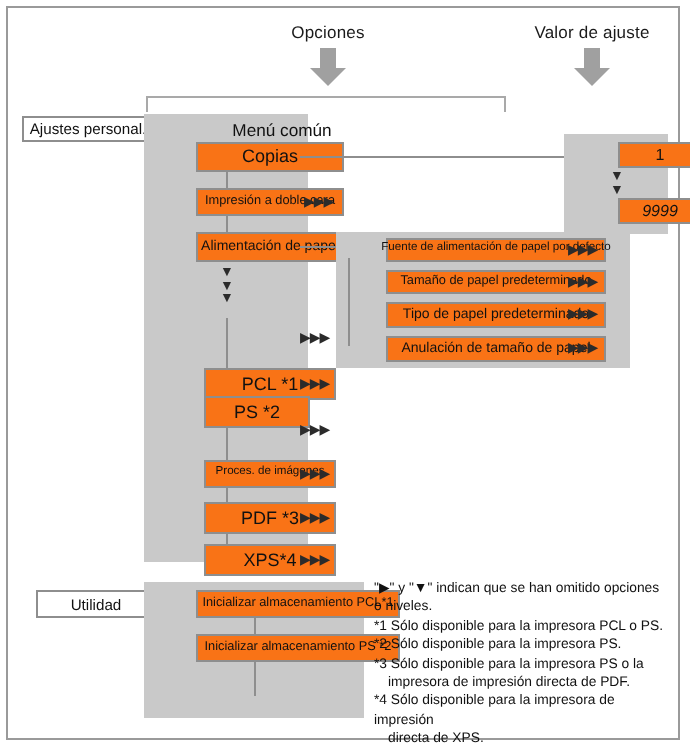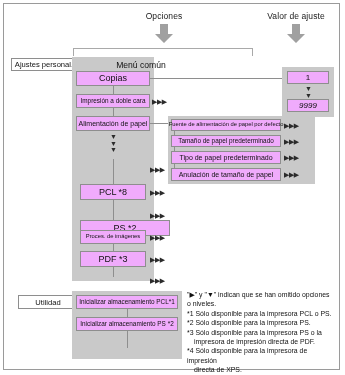--- a/index.html
+++ b/index.html
@@ -41,24 +41,25 @@
   
   .callout{
     border:1px solid #8e8e8e;background:#ffffff;
     font-size:7.6px;text-align:center;
     display:flex;align-items:center;justify-content:center;
     white-space:nowrap;color:#111;
   }
 
   
   .box{
-    border:1px solid #8e8e8e;background:#f0abfc;
+    border:1px solid #8e8e8e;background:#f97316;
     display:flex;align-items:center;justify-content:center;
     text-align:center;color:#111;white-space:nowrap;
     line-height:1;
+    margin-left:22px;
   }
   .box.t9{font-size:9px;}
   .box.t8{font-size:8px;}
   .box.t7{font-size:7px;}
   .box.t6{font-size:5.8px;}
   .box.t65{font-size:6.4px;}
 
   
   .grouphdr{
     font-size:8.6px;text-align:center;color:#111;white-space:nowrap;margin-left:28px;
@@ -127,32 +128,33 @@
   <div class="abs hline" style="left:146px;top:119px;width:22px;"></div>
 
   <div class="abs tridown" style="left:103px;top:130px;width:13px;">
     <span>▼</span>
     <span>▼</span>
     <span>▼</span>
   </div>
 
   <div class="abs tri3" style="left:146px;top:162px;">▶▶▶</div>
 
-  <div class="abs box t9" style="left:76px;top:180px;width:66px;height:16px;">PCL *8</div>
+  <div class="abs box t9" style="left:76px;top:180px;width:66px;height:16px;">PCL *1</div>
   <div class="abs tri3" style="left:146px;top:185px;">▶▶▶</div>
 
-  <div class="abs box t9" style="left:76px;top:216px;width:90px;height:16px;">PS *2</div>
+  <div class="abs box t9" style="left:76px;top:194px;width:53px;height:16px;">PS *2</div>
   <div class="abs tri3" style="left:146px;top:208px;">▶▶▶</div>
 
   <div class="abs box t6" style="left:76px;top:226px;width:66px;height:14px;">Proces. de imágenes</div>
   <div class="abs tri3" style="left:146px;top:230px;">▶▶▶</div>
 
   <div class="abs box t9" style="left:76px;top:247px;width:66px;height:16px;">PDF *3</div>
   <div class="abs tri3" style="left:146px;top:252px;">▶▶▶</div>
 
+  <div class="abs box t9" style="left:76px;top:268px;width:66px;height:16px;">XPS*4</div>
   <div class="abs tri3" style="left:146px;top:273px;">▶▶▶</div>
 
   <div class="abs panel" style="left:164px;top:112px;width:147px;height:68px;"></div>
   <div class="abs vline" style="left:170px;top:125px;height:44px;"></div>
 
   <div class="abs box t6" style="left:167px;top:115px;width:110px;height:12px;">Fuente de alimentación de papel por defecto</div>
   <div class="abs tri3" style="left:280px;top:118px;">▶▶▶</div>
 
   <div class="abs box t65" style="left:167px;top:131px;width:110px;height:12px;">Tamaño de papel predeterminado</div>
   <div class="abs tri3" style="left:280px;top:134px;">▶▶▶</div>

